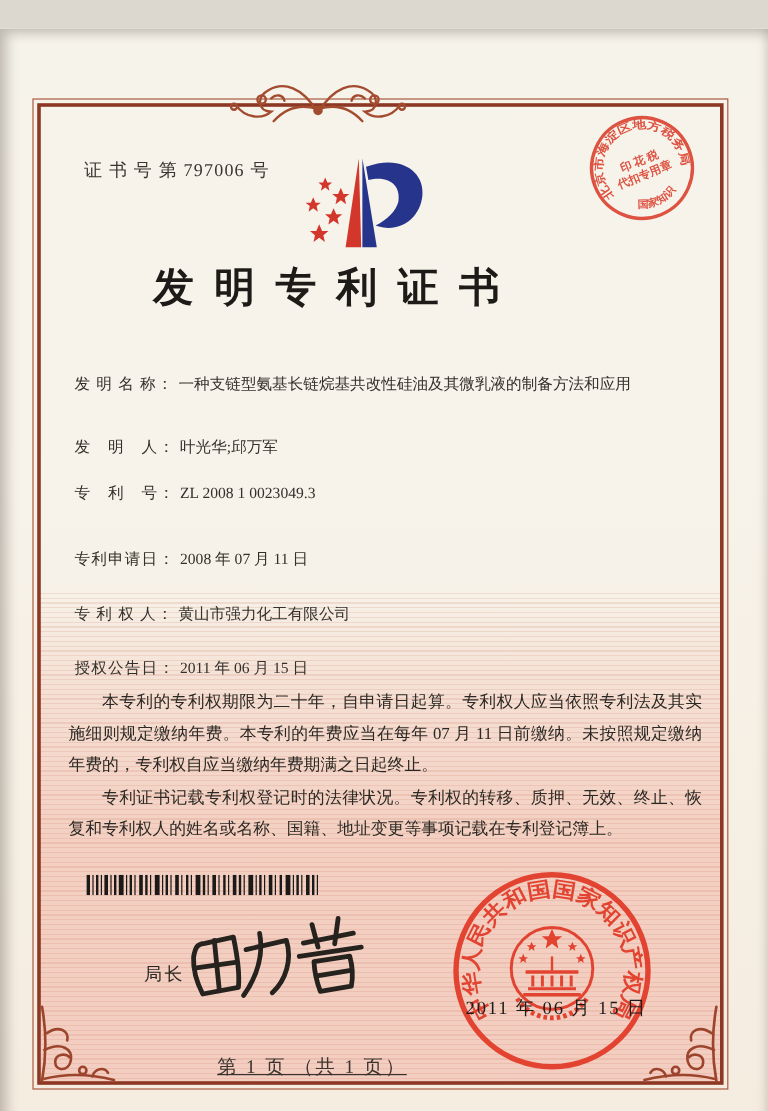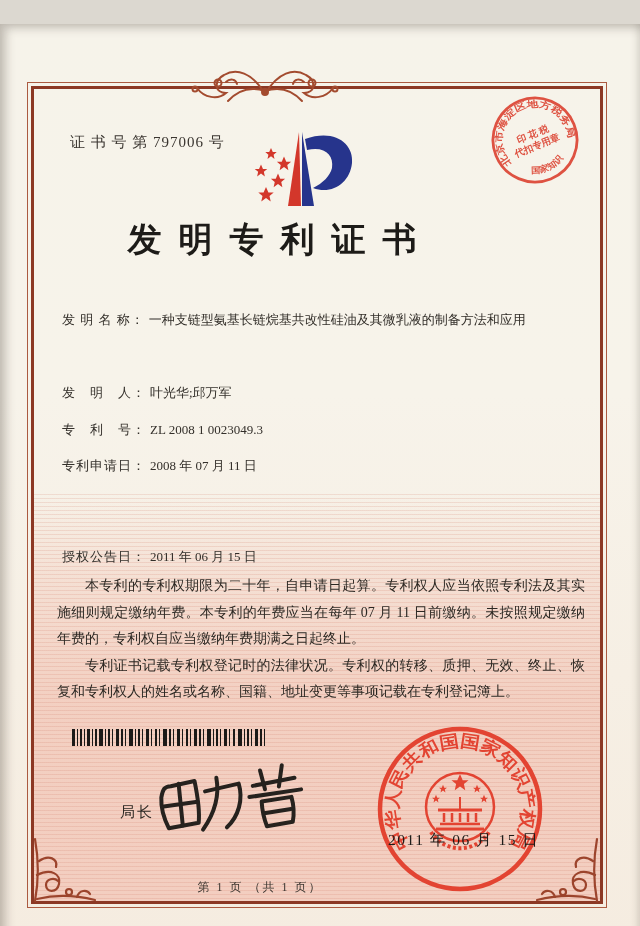--- a/index.html
+++ b/index.html
@@ -29,21 +29,21 @@
   .cert-no{left:70px;top:109px;font-size:15px;color:#3a3530;letter-spacing:1px;}
   .title{left:0;top:193px;width:544px;text-align:center;font-size:34px;font-weight:bold;
          color:#1d1b18;letter-spacing:17px;text-indent:17px;}
   .field{left:62px;width:535px;font-size:13px;color:#332f2a;white-space:nowrap;}
   .field .lbl{letter-spacing:1px;}
   .field .val{margin-left:4px;}
   .paras{left:57px;top:549px;width:528px;font-size:14px;line-height:26.6px;color:#2c2823;text-align:justify;}
   .paras p{margin:0;text-indent:2em;}
   .director{left:120px;top:779px;font-size:15px;color:#2b2722;letter-spacing:2px;}
   .seal-date{left:388px;top:806px;font-size:15.5px;color:#1e1c19;letter-spacing:1.5px;z-index:6;}
-  .footer{left:27px;top:855px;width:466px;text-align:center;font-size:12px;color:#3a342e;letter-spacing:2px;}
+  .footer{left:27px;top:855px;width:466px;text-align:center;font-size:16px;color:#3a342e;letter-spacing:2px;text-decoration:underline;}
   svg{display:block;}
   .stamp-wrap{left:487px;top:68px;width:96px;height:96px;z-index:7;opacity:.92;}
   .seal-wrap{left:374px;top:699px;width:172px;height:172px;z-index:5;opacity:.93;}
   .logo-wrap{left:249px;top:103px;width:106px;height:86px;}
   .sig-wrap{left:150px;top:738px;width:165px;height:95px;z-index:4;}
   .bar-wrap{left:72px;top:705px;width:194px;height:17px;}
   .orn-top{left:182px;top:36px;width:166px;height:48px;}
   .orn-bl{left:29px;top:811px;width:72px;height:72px;}
   .orn-br{left:531px;top:811px;width:72px;height:72px;transform:scaleX(-1);}
 </style>
@@ -107,28 +107,31 @@
       <path transform="translate(29,54) scale(1.25)" d="M0,-6 L1.8,-1.9 L5.7,-1.9 L2.6,0.7 L3.5,4.9 L0,2.3 L-3.5,4.9 L-2.6,0.7 L-5.7,-1.9 L-1.8,-1.9 Z"></path>
       <path transform="translate(17,68) scale(1.35)" d="M0,-6 L1.8,-1.9 L5.7,-1.9 L2.6,0.7 L3.5,4.9 L0,2.3 L-3.5,4.9 L-2.6,0.7 L-5.7,-1.9 L-1.8,-1.9 Z"></path>
     </g>
   </svg>
 
   <div class="abs title">发明专利证书</div>
 
   <div class="abs field" style="top:287px">
     <span class="lbl">发 明 名 称：</span><span class="val">一种支链型氨基长链烷基共改性硅油及其微乳液的制备方法和应用</span>
   </div>
-  <div class="abs field" style="top:360px">
+  <div class="abs field" style="top:340px">
     <span class="lbl">发　明　人：</span><span class="val">叶光华;邱万军</span>
   </div>
-  <div class="abs field" style="top:397px">
+  <div class="abs field" style="top:378px">
     <span class="lbl">专　利　号：</span><span class="val">ZL 2008 1 0023049.3</span>
   </div>
   <div class="abs field" style="top:433px">
     <span class="lbl">专利申请日：</span><span class="val">2008 年 07 月 11 日</span>
+  </div>
+  <div class="abs field" style="top:479px">
+    <span class="lbl">专 利 权 人：</span><span class="val">黄山市强力化工有限公司</span>
   </div>
   <div class="abs field" style="top:524px">
     <span class="lbl">授权公告日：</span><span class="val">2011 年 06 月 15 日</span>
   </div>
 
   <div class="abs paras">
     <p>本专利的专利权期限为二十年，自申请日起算。专利权人应当依照专利法及其实施细则规定缴纳年费。本专利的年费应当在每年 07 月 11 日前缴纳。未按照规定缴纳年费的，专利权自应当缴纳年费期满之日起终止。</p>
     <p>专利证书记载专利权登记时的法律状况。专利权的转移、质押、无效、终止、恢复和专利权人的姓名或名称、国籍、地址变更等事项记载在专利登记簿上。</p>
   </div>
 

